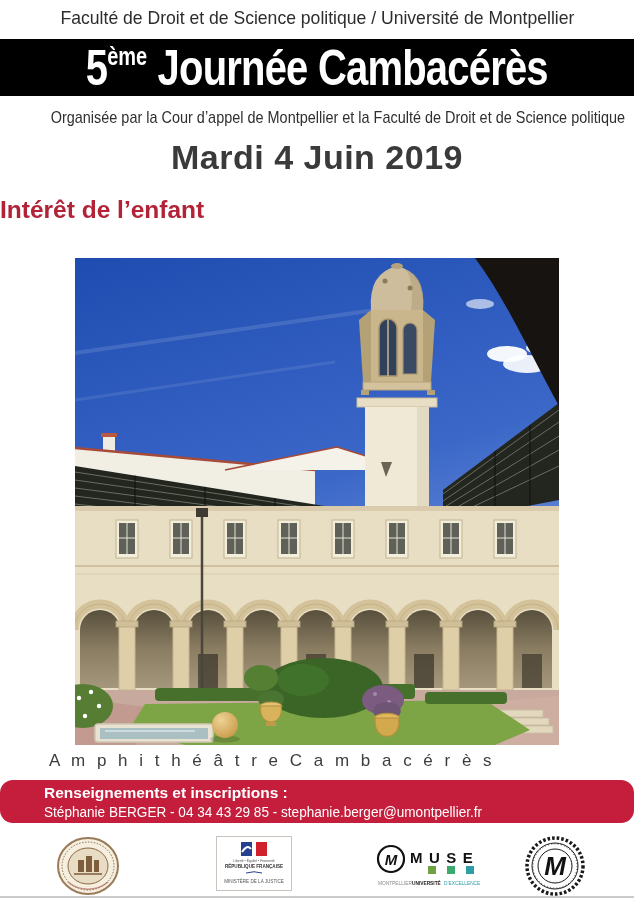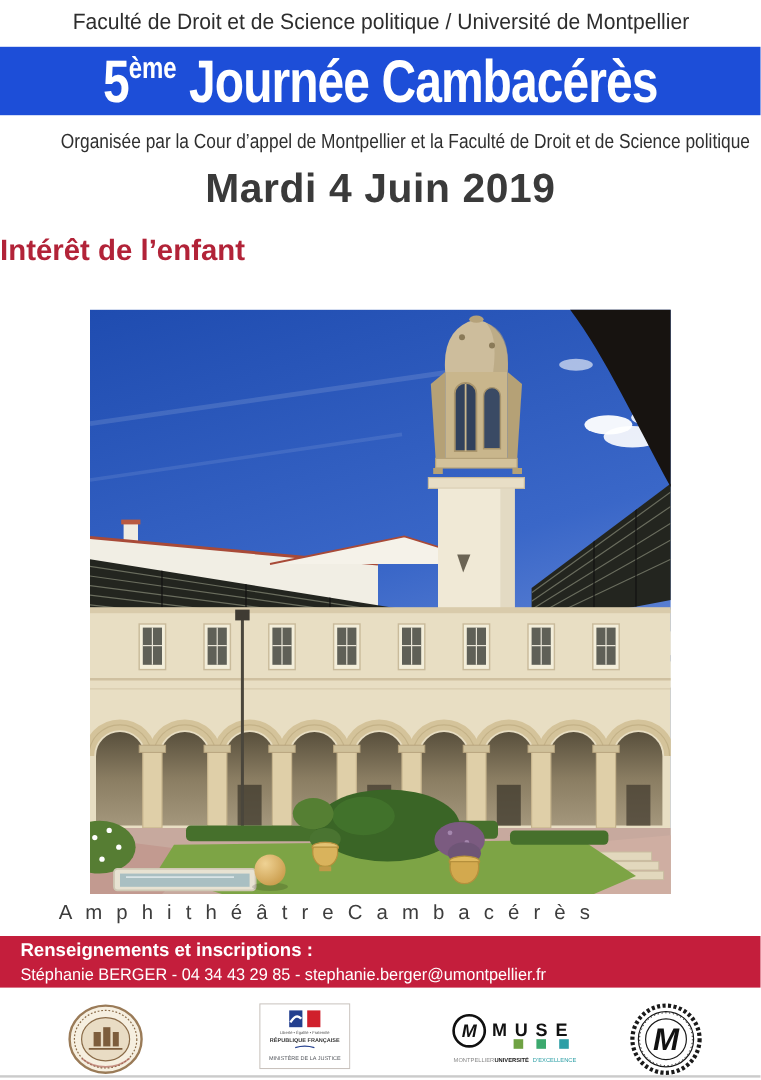--- a/index.html
+++ b/index.html
@@ -6,21 +6,21 @@
   .page{
     position:relative;width:634px;height:900px;background:#fff;overflow:hidden;
     font-family:"Liberation Sans", sans-serif;
   }
   .condense{display:inline-block;white-space:nowrap;}
   
   .top-header{position:absolute;top:7px;left:0;width:634px;text-align:center;
     font-size:18.5px;color:#2d2d2d;font-weight:500;}
   .top-header .condense{transform:scaleX(.95);transform-origin:center;}
   
-  .banner{position:absolute;top:39px;left:0;width:634px;height:57px;background:#1d4ed8;
+  .banner{position:absolute;top:39px;left:0;width:634px;height:57px;background:#000000;
     display:flex;align-items:center;justify-content:center;color:#ffffff;}
   .banner-text{font-size:50px;font-weight:bold;transform:scaleX(.8);transform-origin:center;
     letter-spacing:-1px;}
   .banner-text sup{font-size:.5em;position:relative;top:-.08em;vertical-align:super;letter-spacing:0;}
   
   .organizer{position:absolute;top:108px;left:0;width:634px;text-align:center;
     font-size:17px;color:#2f2f2f;}
   .organizer .condense{transform:scaleX(.85);transform-origin:center;}
   
   .event-date{position:absolute;top:138px;left:0;width:634px;text-align:center;
@@ -28,21 +28,21 @@
   
   .event-title{position:absolute;top:196px;left:0;width:634px;
     font-size:24.5px;font-weight:bold;color:#b22338;line-height:1.17;}
   
   .photo{position:absolute;top:258px;left:75px;width:484px;height:487px;}
   
   .caption{position:absolute;top:751px;left:0;width:544px;text-align:center;
     font-size:17px;color:#3d3d3d;letter-spacing:3.5px;}
   
   .footer-bar{position:absolute;top:780px;left:0;width:634px;height:43px;background:#c41e3c;
-    color:#fff;box-sizing:border-box;padding:4px 0 0 17px;}
+    color:#fff;box-sizing:border-box;padding:4px 0 0 44px;border-radius:13px;}
   .footer-label{font-size:15.5px;font-weight:bold;}
   .footer-contact{font-size:14px;margin-top:2px;transform:scaleX(.97);transform-origin:left;white-space:nowrap;}
   
   .logo{position:absolute;}
   .logo-seal{top:836px;left:56px;}
   .logo-ministry{top:836px;left:216px;}
   .logo-muse{top:844px;left:376px;}
   .logo-um{top:835px;left:524px;}
   svg text{font-family:"Liberation Sans", sans-serif;}
   .bottom-rule{position:absolute;top:896px;left:0;width:634px;height:2px;background:#cbcbcb;}

